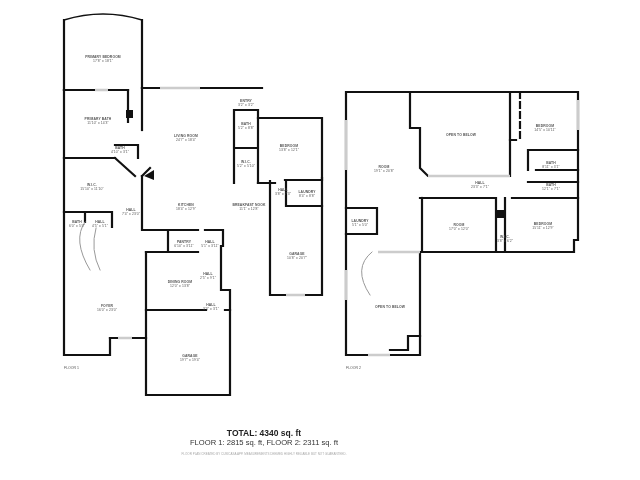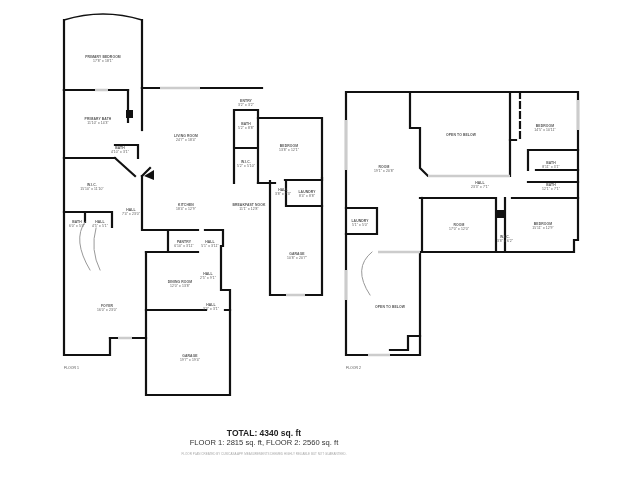--- a/index.html
+++ b/index.html
@@ -105,15 +105,15 @@
   <div class="lbl" style="left:360px;top:219px"><span class="n">LAUNDRY</span><span>5'1" x 5'0"</span></div>
   <div class="lbl" style="left:459px;top:223px"><span class="n">ROOM</span><span>17'0" x 12'0"</span></div>
   <div class="lbl" style="left:505px;top:235px"><span class="n">W.I.C.</span><span>3'8" x 6'2"</span></div>
   <div class="lbl" style="left:543px;top:222px"><span class="n">BEDROOM</span><span>15'11" x 12'9"</span></div>
   <div class="lbl" style="left:390px;top:305px"><span class="n">OPEN TO BELOW</span><span></span></div>
   <div class="floor-tag" style="left:346px;top:366px">FLOOR 2</div>
 </div>
 
 <div class="summary">
   <div class="total">TOTAL: 4340 sq. ft</div>
-  <div class="line">FLOOR 1: 2815 sq. ft, FLOOR 2: 2560 sq. ft</div>
+  <div class="line">FLOOR 1: 2815 sq. ft, FLOOR 2: 2311 sq. ft</div>
   <div class="disc">FLOOR PLAN CREATED BY CUBICASA APP. MEASUREMENTS DEEMED HIGHLY RELIABLE BUT NOT GUARANTEED.</div>
 </div>
 
 </body></html>

